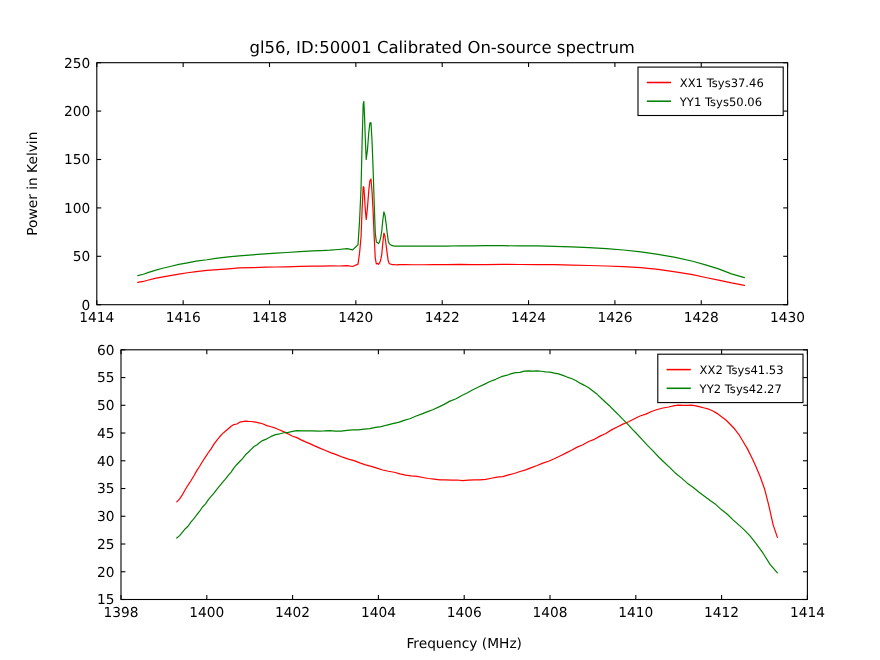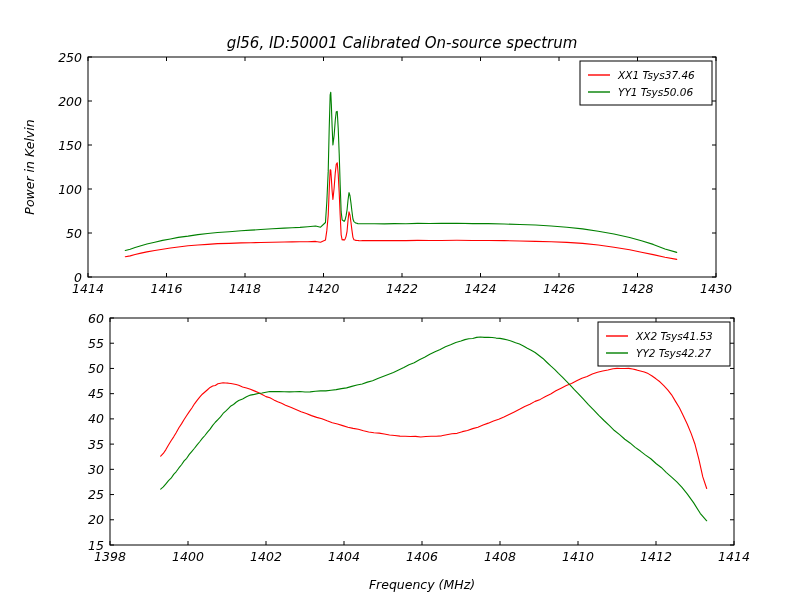--- a/index.html
+++ b/index.html
@@ -1,21 +1,21 @@
 <!DOCTYPE html>
 <html><head>
 <meta charset="utf-8">
 <style>
   html,body{margin:0;padding:0;}
   body{
     width:800px;height:600px;background:#ffffff;
     font-family:"DejaVu Sans","Liberation Sans",sans-serif;
     overflow:hidden;position:relative;
   }
-  #figure{position:absolute;left:0;top:0;width:780px;height:600px;font-style:italic;}
+  #figure{position:absolute;left:0;top:0;width:780px;height:600px;}
   svg{display:block;}
   text{font-family:"DejaVu Sans","Liberation Sans",sans-serif;fill:#000000;}
   .title{font-size:15px;text-anchor:middle;}
   .axlabel{font-size:12.5px;text-anchor:middle;}
   .tick{font-size:12.5px;}
   .tickx{text-anchor:middle;}
   .ticky{text-anchor:end;}
   .legtext{font-size:10.5px;text-anchor:start;}
   .spine{fill:none;stroke:#000000;stroke-width:1;}
   .tickmark{stroke:#000000;stroke-width:1;}

